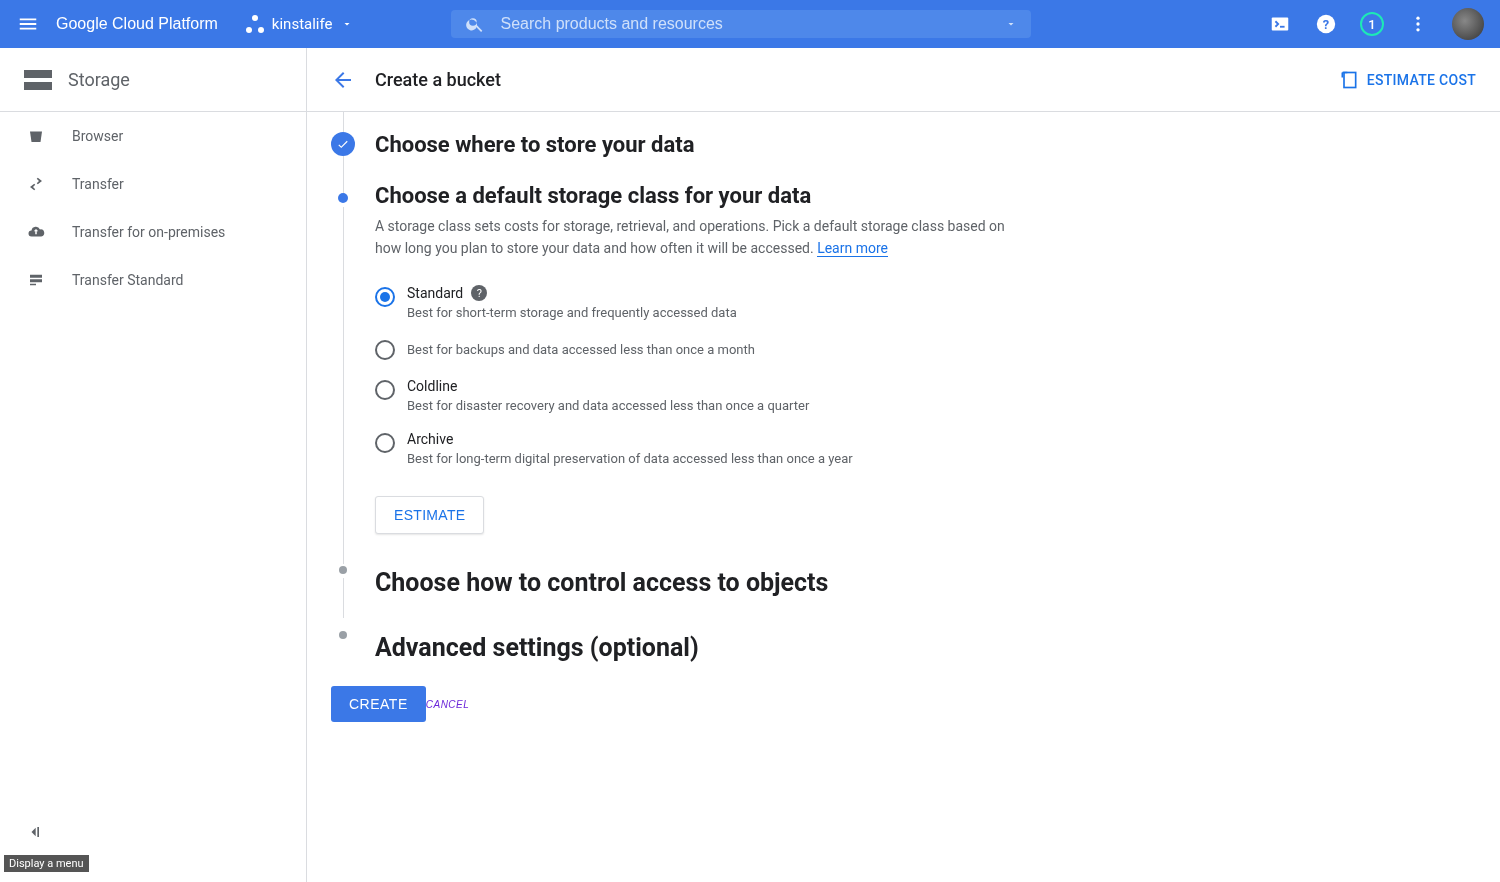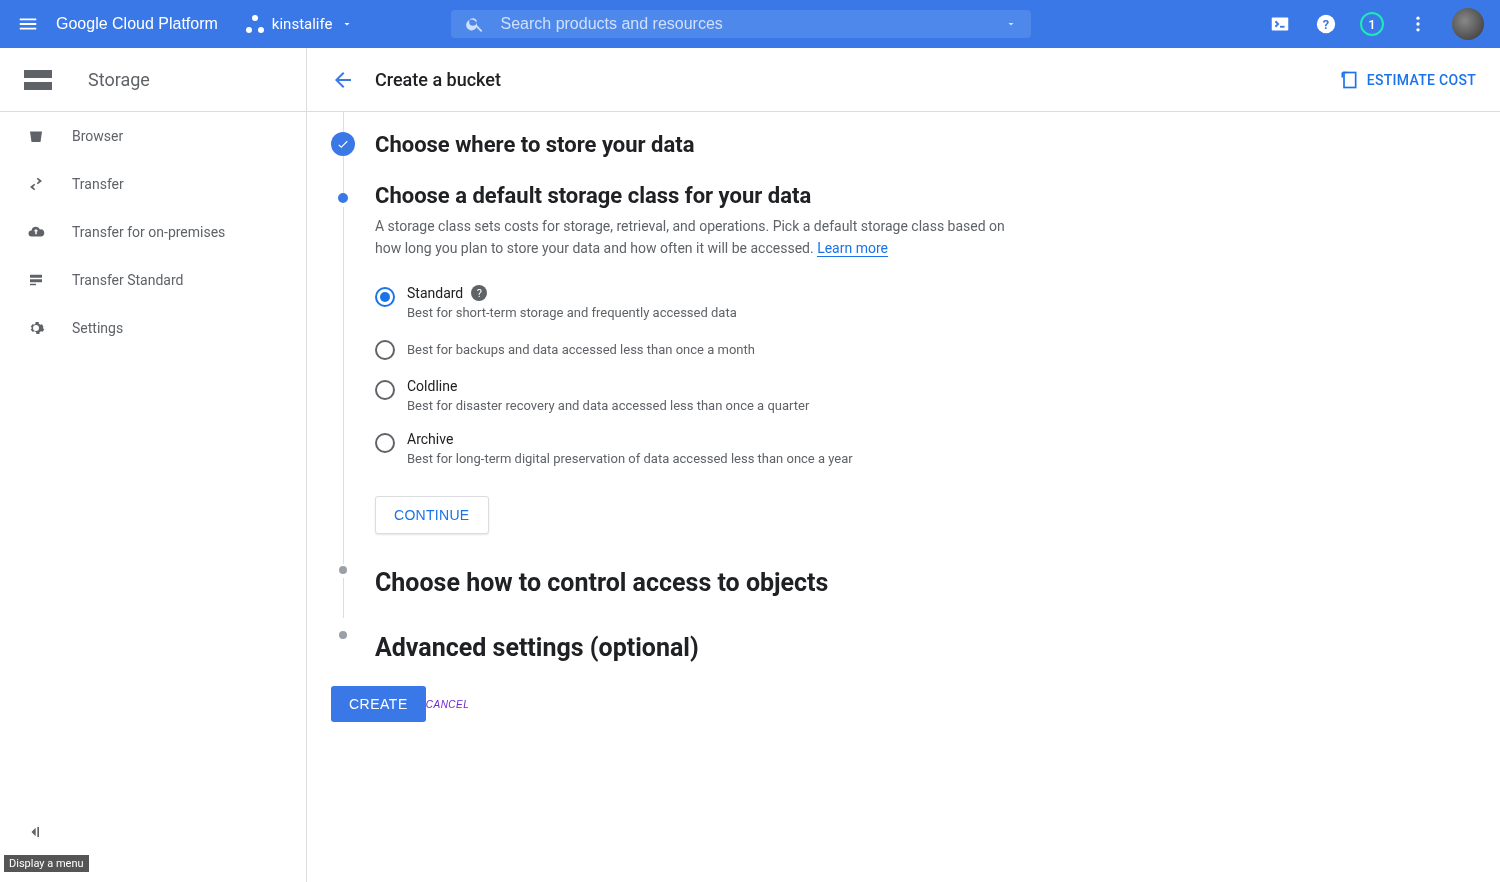--- a/index.html
+++ b/index.html
@@ -18,21 +18,21 @@
 .searchbox { flex: 0 0 580px; height: 28px; background: #4e88ea; border-radius: 4px; display: flex; align-items: center; padding: 0 14px; gap: 16px; margin-left: 90px; }
 .searchbox input { flex: 1; background: transparent; border: none; outline: none; color: #fff; font-size: 16px; }
 .searchbox input::placeholder { color: #cfe0fa; }
 .header-right { margin-left: auto; display: flex; align-items: center; gap: 22px; }
 .header-icon { width: 24px; height: 24px; color: #fff; display: flex; align-items: center; justify-content: center; cursor: pointer; }
 .free-badge { width: 24px; height: 24px; border-radius: 50%; border: 2px solid #1de9b6; color: #fff; font-size: 13px; font-weight: 500; display:flex; align-items:center; justify-content:center; background:#3b78e7;}
 .avatar { width: 32px; height: 32px; border-radius: 50%; background: radial-gradient(circle at 40% 40%, #888, #333); cursor:pointer; overflow:hidden; }
 
 
 .sidebar { position: absolute; top: 48px; left: 0; width: 307px; bottom: 0; border-right: 1px solid #dadce0; background: #fff; }
-.sidebar-title { height: 64px; display: flex; align-items: center; gap: 36px; padding: 0 24px; border-bottom: 1px solid #dadce0; }
+.sidebar-title { height: 64px; display: flex; align-items: center; gap: 16px; padding: 0 24px; border-bottom: 1px solid #dadce0; }
 .sidebar-title .product-label { font-size: 18px; color: #5f6368; font-weight: 400; }
 .storage-icon-shape { width: 28px; height: 20px; background: linear-gradient(#5f6368 0 40%, transparent 40% 60%, #5f6368 60% 100%); }
 .nav-item { height: 48px; display: flex; align-items: center; gap: 24px; padding: 0 24px; color: #5f6368; font-size: 14px; cursor: pointer; }
 .nav-icon { width: 24px; height: 24px; display: flex; align-items: center; justify-content: center; color: #5f6368; }
 .sidebar-footer { position: absolute; bottom: 40px; left: 24px; color: #5f6368; cursor: pointer; }
 .menu-tooltip { position: absolute; bottom: 10px; left: 4px; background: #555; color: #fff; font-size: 11px; padding: 2px 5px; }
 
 
 .page-header { position: absolute; top: 48px; left: 307px; right: 0; height: 64px; border-bottom: 1px solid #dadce0; display: flex; align-items: center; padding: 0 24px; gap: 20px; background:#fff; z-index:2; }
 .back-arrow { color: #3b78e7; cursor: pointer; }
@@ -158,28 +158,20 @@
   <div class="nav-item">
     <span class="nav-icon">
         <svg width="18" height="18" viewBox="0 0 24 24" fill="#5f6368">
           <rect x="4" y="5" width="16" height="4"></rect>
           <rect x="4" y="11" width="16" height="4"></rect>
           <rect x="4" y="17" width="8" height="2"></rect>
         </svg>
       </span>
     <span>Transfer Standard</span>
   </div>
-  <div class="nav-item">
-    <span class="nav-icon">
-        <svg width="18" height="18" viewBox="0 0 24 24" fill="#5f6368">
-          <path d="M12 8a4 4 0 104 4 4 4 0 00-4-4zm9 4l2 1.5-2 3.5-2.4-.7a7 7 0 01-1.7 1l-.4 2.7h-4l-.4-2.7a7 7 0 01-1.7-1L7 17l-2-3.5L7 12l-2-1.5L7 7l2.4.7a7 7 0 011.7-1L11.5 4h4l.4 2.7a7 7 0 011.7 1L20 7l2 3.5z"></path>
-        </svg>
-      </span>
-    <span>Settings</span>
-  </div>
   <div class="sidebar-footer">
     <svg width="20" height="20" viewBox="0 0 24 24" fill="#5f6368">
         <path d="M14 7l-5 5 5 5z"></path>
         <rect x="16" y="6" width="2" height="12"></rect>
       </svg>
   </div>
   <div class="menu-tooltip">Display a menu</div>
 </div>
 
 <div class="page-header">
@@ -253,21 +245,21 @@
           <div class="bullet"></div>
           <div>
             <div class="radio-label">
                 <span>Archive</span>
               </div>
             <div class="radio-sub">Best for long-term digital preservation of data accessed less than once a year</div>
           </div>
         </div>
       </div>
 
-      <button class="continue-btn">CONTINUE</button>
+      <button class="continue-btn">ESTIMATE</button>
     </div>
 
     <div class="step" style="padding:14px 0 14px 44px;">
       <div class="marker pending"></div>
       <div class="connector" style="top:24px; height:40px;"></div>
       <div class="step-title small">Choose how to control access to objects</div>
     </div>
 
     <div class="step" style="padding:14px 0 0 44px;">
       <div class="marker pending"></div>

